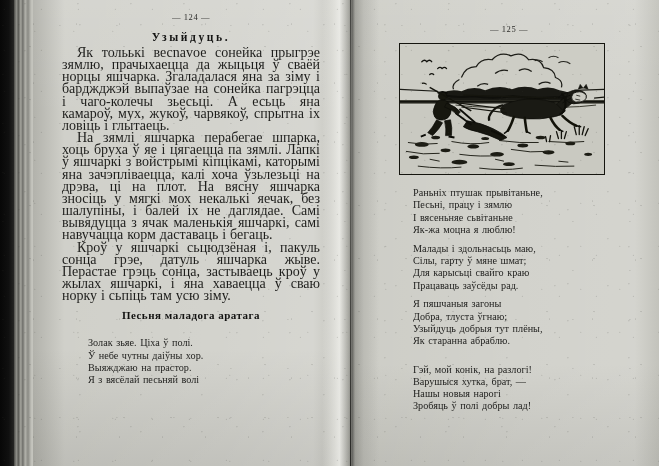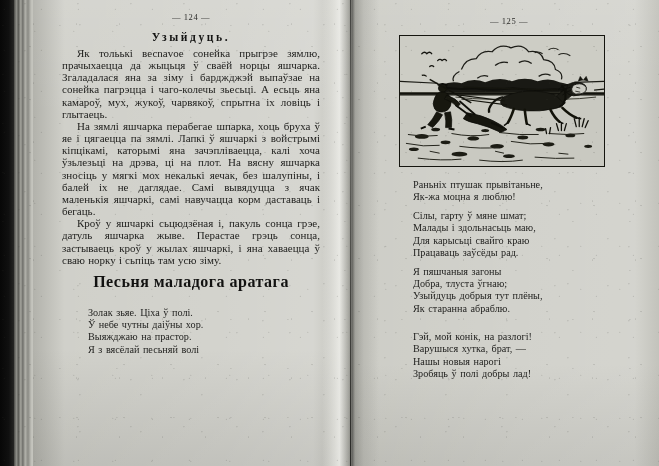--- a/index.html
+++ b/index.html
@@ -97,53 +97,53 @@
     pointer-events: none;
   }
 
   
   .page {
     position: absolute;
     z-index: 3;
     color: #1b1b1a;
   }
   .page-left  { left: 62px;  top: 12px; width: 258px; }
-  .page-right { left: 395px; top: 16px; width: 228px; }
+  .page-right { left: 395px; top: 24px; width: 228px; }
 
   .folio {
     text-align: center;
     font-size: 8.5px;
     letter-spacing: 0.6px;
     color: #2c2c2a;
     margin-bottom: 9px;
     font-family: "Liberation Serif", serif;
   }
 
   .chapter-title {
     text-align: center;
     font-size: 11.5px;
     font-weight: bold;
     letter-spacing: 2.6px;
     color: #141413;
     margin-bottom: 4px;
   }
 
   .prose p {
-    font-size: 11px;
+    font-size: 14px;
     line-height: 12.15px;
     text-align: justify;
     text-indent: 15px;
     color: #1e1e1c;
     word-spacing: 0.4px;
     hyphens: none;
   }
 
   .poem-title {
     text-align: center;
-    font-size: 16px;
+    font-size: 11px;
     font-weight: bold;
     letter-spacing: 0.5px;
     color: #121211;
     margin: 7px 0 2px 0;
   }
 
   .verse {
     font-size: 10.2px;
     line-height: 12.3px;
     color: #1e1e1c;
@@ -355,25 +355,27 @@
           <path d="M160 96 l-2-7 M163 96 l0-8 M166 96 l2-7"></path>
           <path d="M178 92 l-2-8 M181 92 l0-9 M184 92 l2-8 M187 93 l3-7"></path>
           <path d="M148 99 l-1-5 M151 99 l1-6"></path>
         </g>
       </svg>
     </div>
 
     <div class="verse">
       <div class="stanza">
         <div class="line">Раньніх птушак прывітаньне,</div>
+        <div class="line">Песьні, працу і зямлю</div>
+        <div class="line">І вясеньняе сьвітаньне</div>
         <div class="line">Як-жа моцна я люблю!</div>
       </div>
       <div class="stanza">
+        <div class="line">Малады і здольнасьць маю,</div>
         <div class="line">Сілы, гарту ў мяне шмат;</div>
-        <div class="line">Малады і здольнасьць маю,</div>
         <div class="line">Для карысьці свайго краю</div>
         <div class="line">Працаваць заўсёды рад.</div>
       </div>
       <div class="stanza">
         <div class="line">Я пяшчаныя загоны</div>
         <div class="line">Добра, тлуста ўгнаю;</div>
         <div class="line">Узыйдуць добрыя тут плёны,</div>
         <div class="line">Як старанна абраблю.</div>
       </div>
       <div class="stanza">

